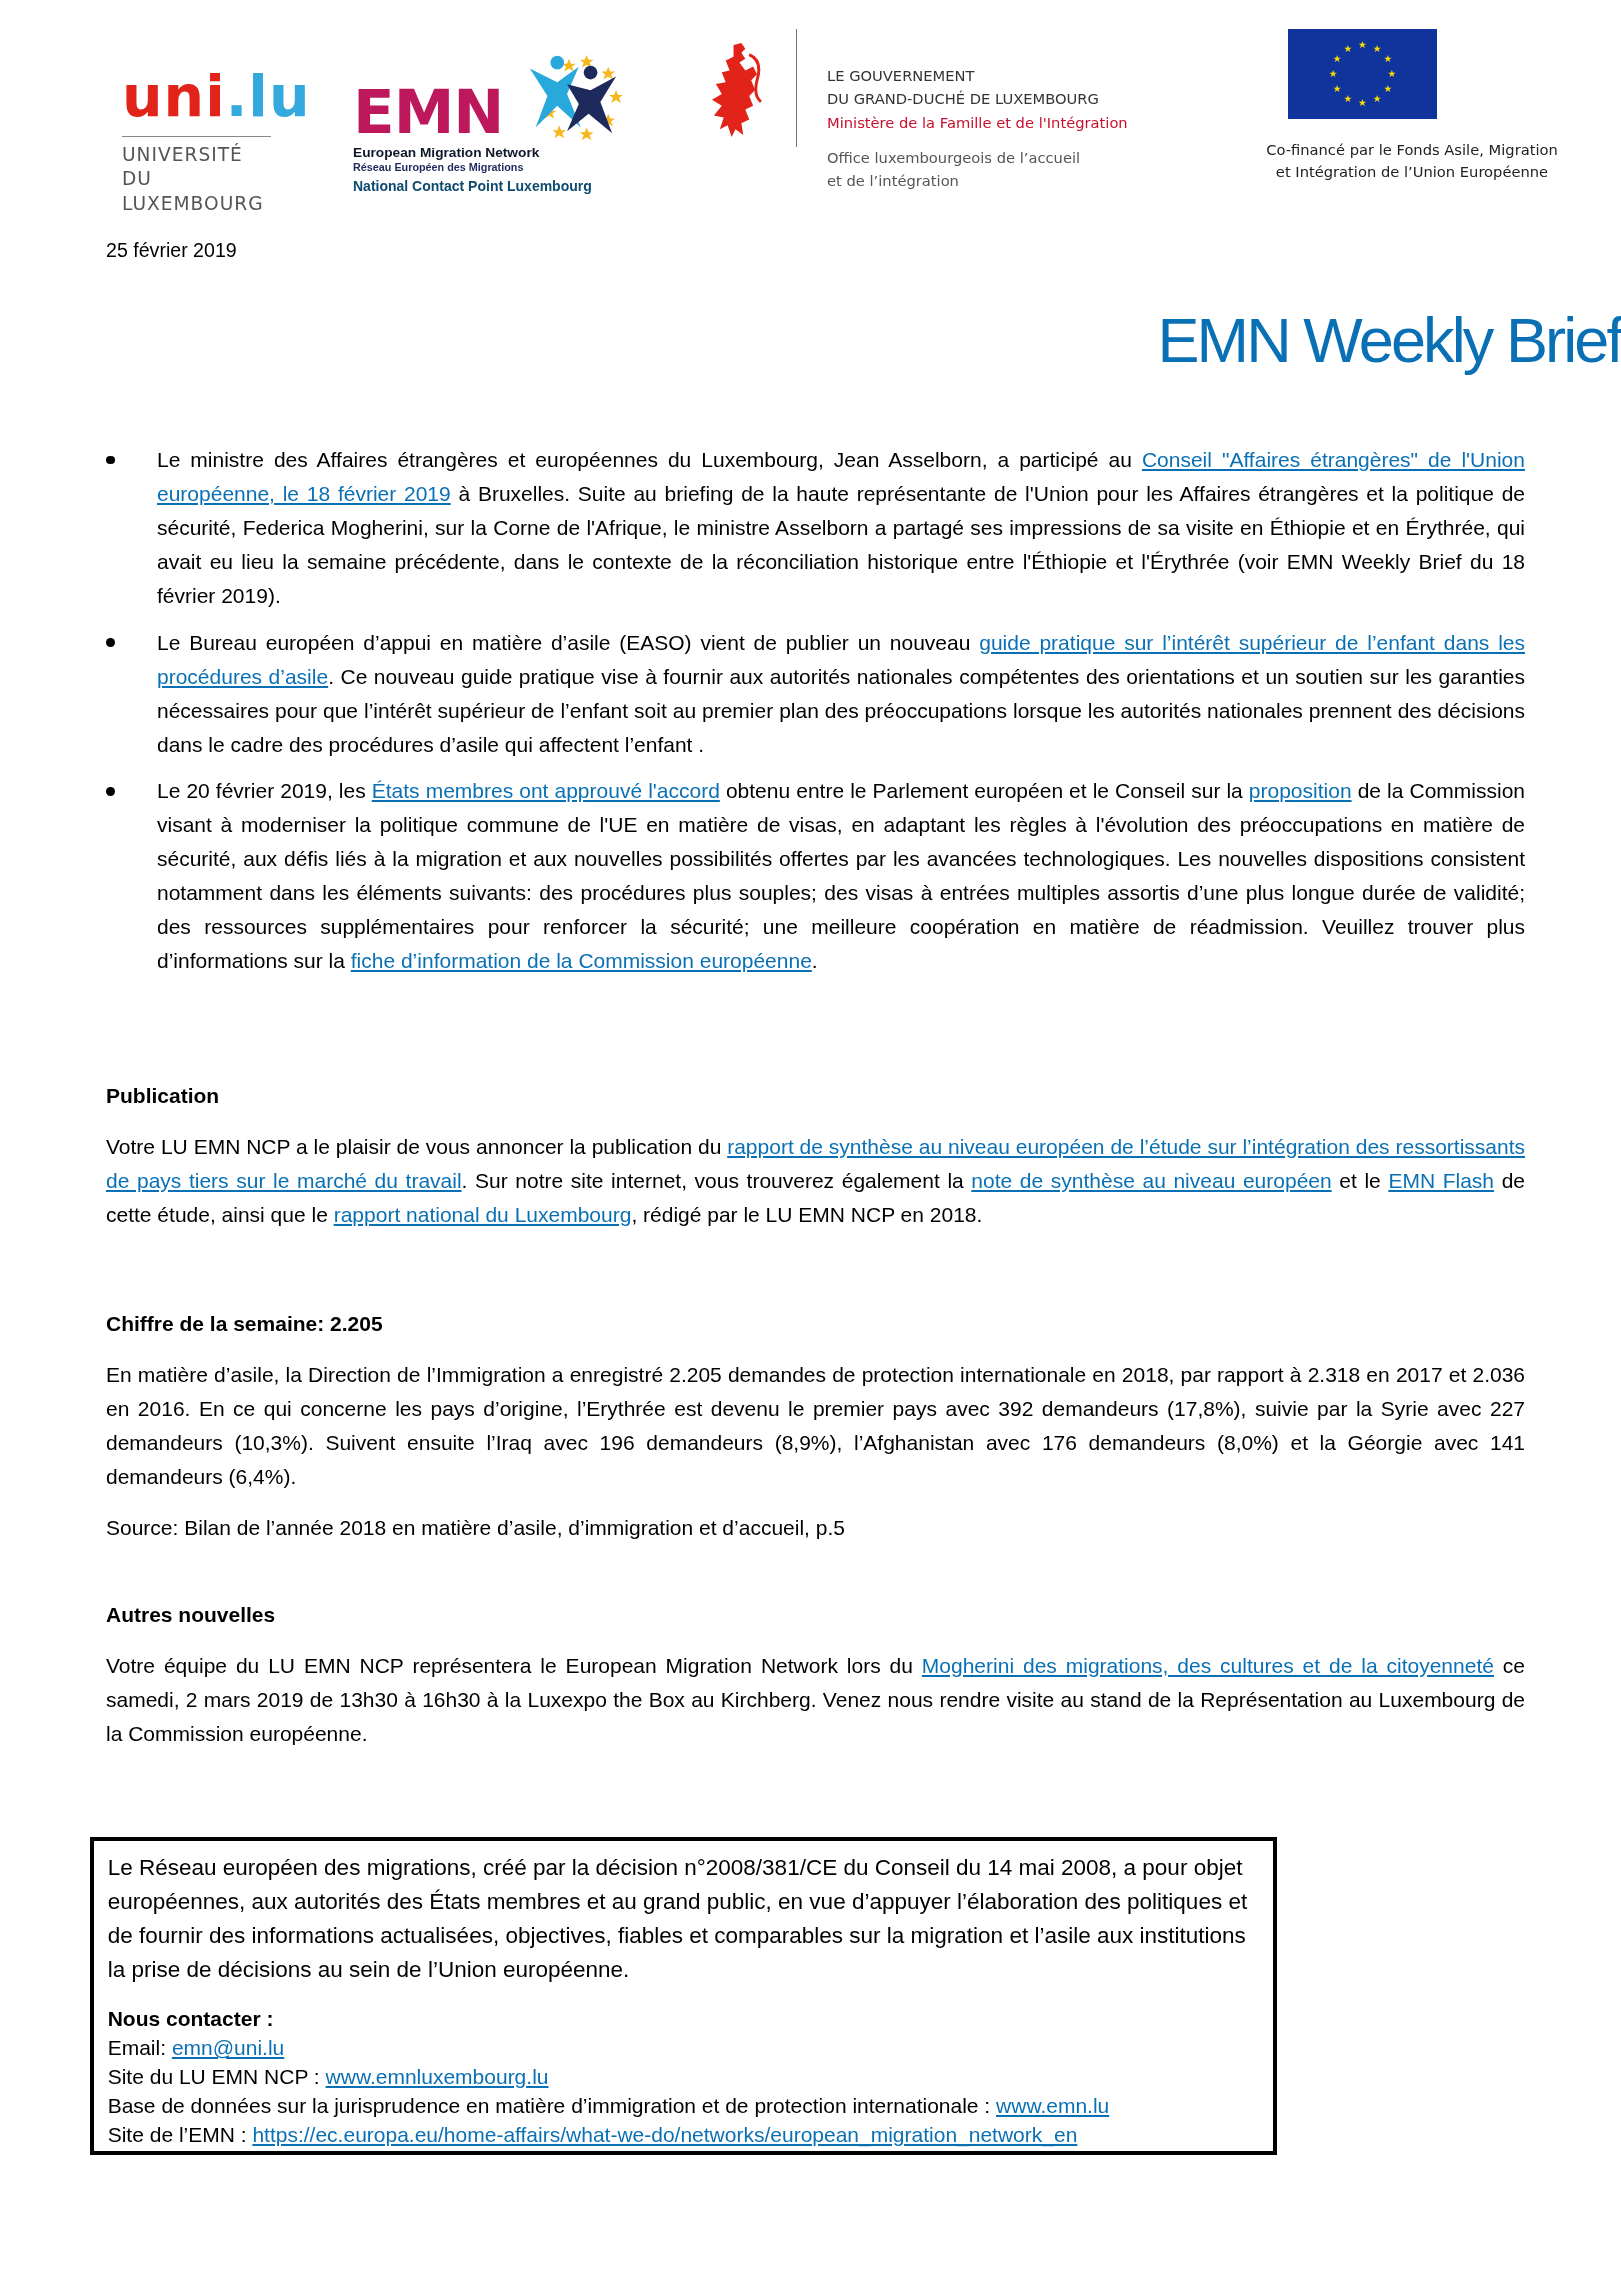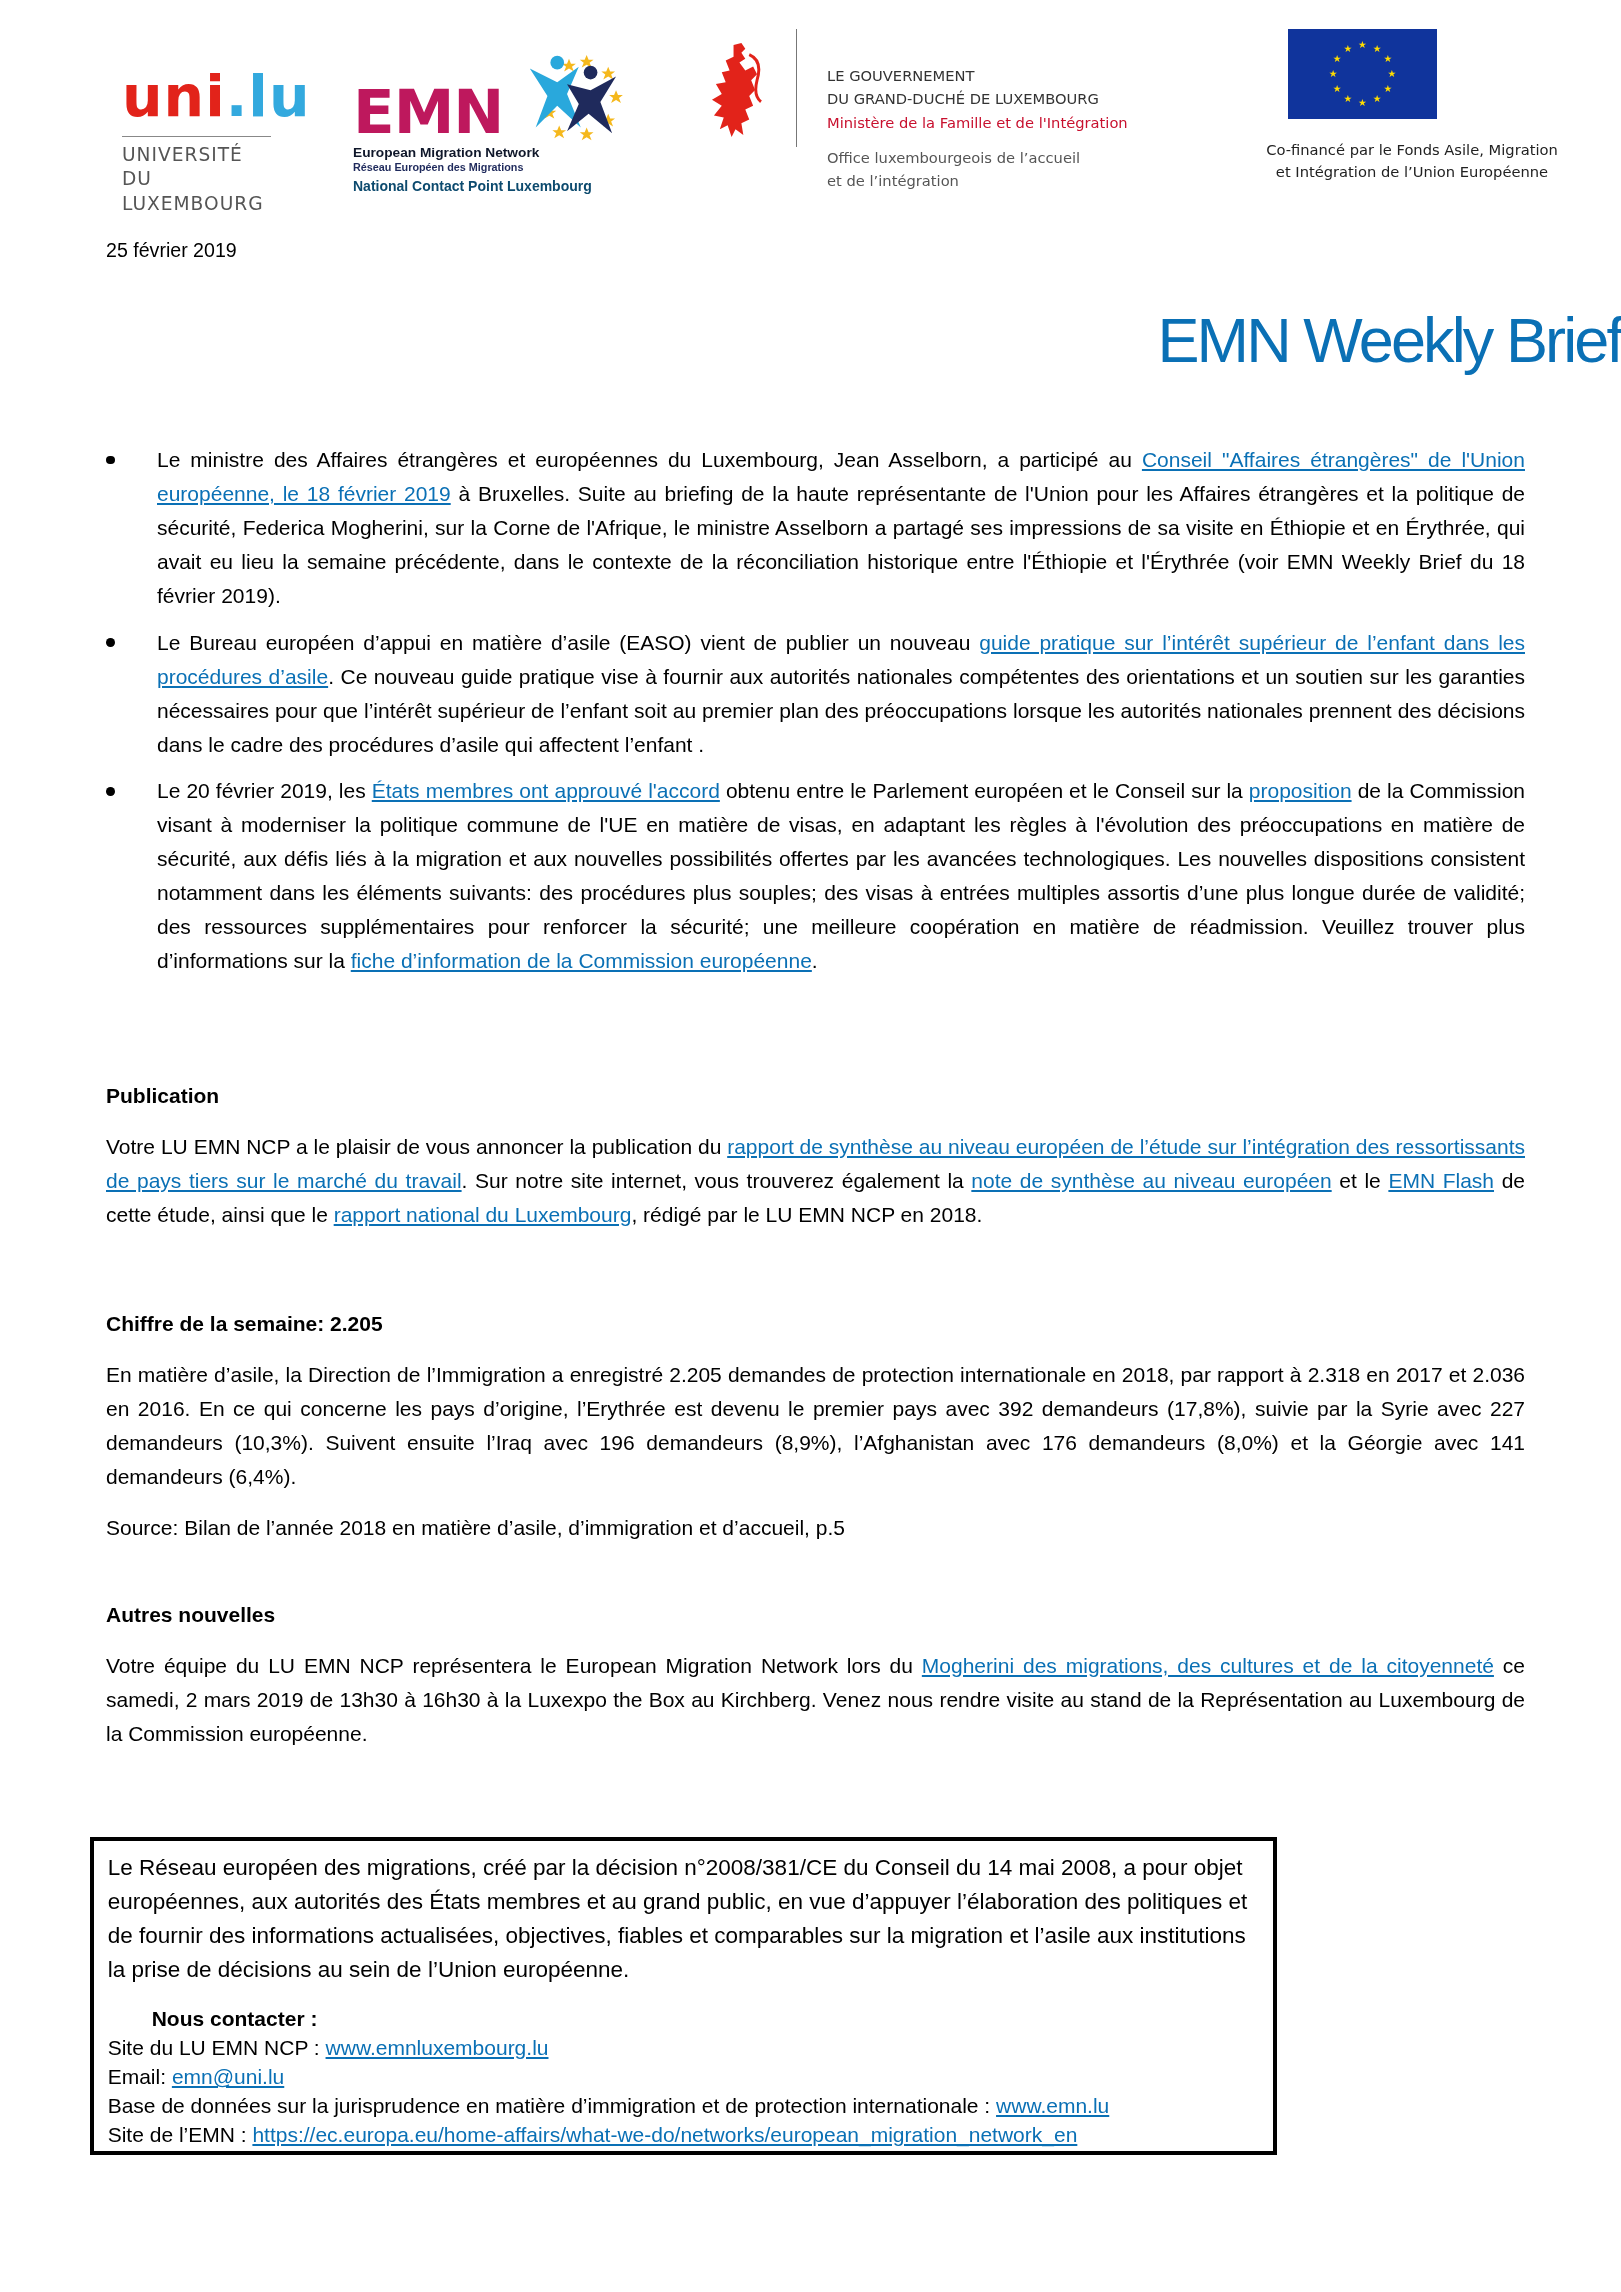--- a/index.html
+++ b/index.html
@@ -50,21 +50,21 @@
   a, .link { color: #0a70b5; text-decoration: underline; }
 
   .section { left: 106px; width: 1419px; }
   .h { font-size: 21px; font-weight: bold; }
   .para { font-size: 21px; line-height: 34px; text-align: justify; }
 
   
   .footer-box { left: 90px; top: 1837px; width: 1187px; height: 318px; border: 4.9px solid #000;
                 box-sizing: border-box; padding: 9.8px 13.7px; }
   .footer-intro { font-size: 22.5px; line-height: 34px; width: 1411px; }
-  .footer-contact-h { font-size: 21px; font-weight: bold; margin-top: 17.6px; line-height: 29px; margin-left: 44px; }
+  .footer-contact-h { font-size: 21px; font-weight: bold; margin-top: 17.6px; line-height: 29px; }
   .footer-line { font-size: 21px; line-height: 29px; white-space: nowrap; }
 </style>
 </head>
 <body>
 
 <div class="abs unilu">
   <div class="unilu-word">
     <span class="red">uni</span><span class="blue">.</span><span class="blue">lu</span>
   </div>
   <div class="unilu-rule"></div>
@@ -171,24 +171,24 @@
 
 <div class="abs footer-box">
   <div class="footer-intro">
     <div>Le Réseau européen des migrations, créé par la décision n°2008/381/CE du Conseil du 14 mai 2008, a pour objet</div>
     <div>européennes, aux autorités des États membres et au grand public, en vue d’appuyer l’élaboration des politiques et</div>
     <div>de fournir des informations actualisées, objectives, fiables et comparables sur la migration et l’asile aux institutions</div>
     <div>la prise de décisions au sein de l’Union européenne.</div>
   </div>
   <div class="footer-contact-h">Nous contacter :</div>
   <div class="footer-line">
-    <span>Site du LU EMN NCP : </span><a>www.emnluxembourg.lu</a>
+    <span>Email: </span><a>emn@uni.lu</a>
   </div>
   <div class="footer-line">
-    <span>Email: </span><a>emn@uni.lu</a>
+    <span>Site du LU EMN NCP : </span><a>www.emnluxembourg.lu</a>
   </div>
   <div class="footer-line">
     <span>Base de données sur la jurisprudence en matière d’immigration et de protection internationale : </span><a>www.emn.lu</a>
   </div>
   <div class="footer-line">
     <span>Site de l’EMN : </span><a>https://ec.europa.eu/home-affairs/what-we-do/networks/european_migration_network_en</a>
   </div>
 </div>
 
 

